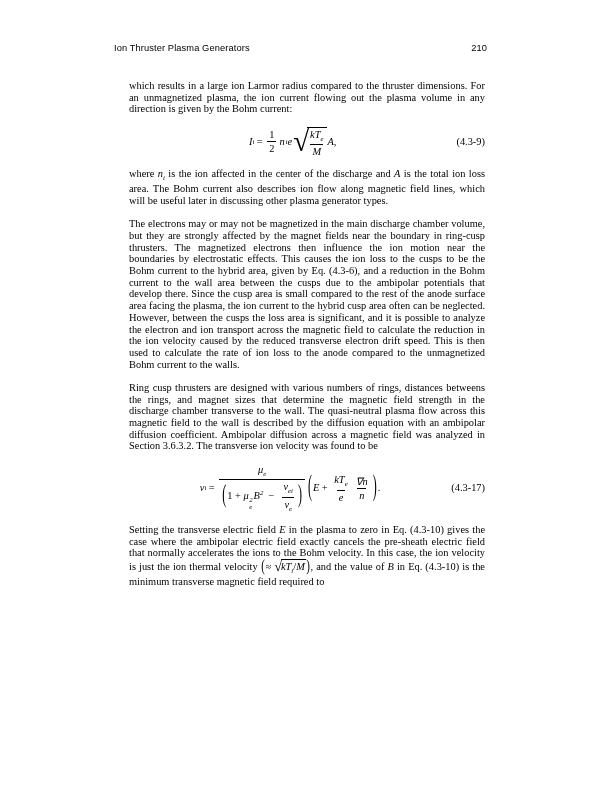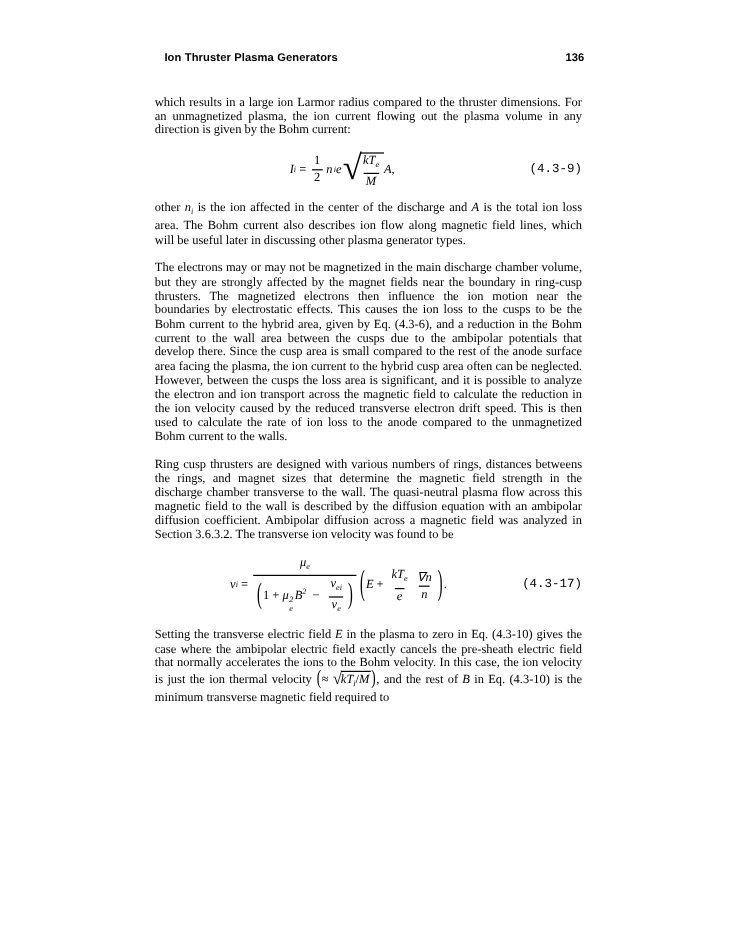--- a/index.html
+++ b/index.html
@@ -7,45 +7,45 @@
     position:relative;
     width:612px;height:792px;
     margin:0 auto;
     background:#ffffff;
     color:#000;
     font-family:"Liberation Serif", serif;
     overflow:hidden;
   }
   .running-head{
     position:absolute;
-    left:137px; right:125px; top:43px;
+    left:114px; right:125px; top:43px;
     display:flex; justify-content:space-between; align-items:baseline;
     font-family:"Liberation Sans", sans-serif;
-    font-size:9.3px; font-weight:bold; letter-spacing:0.1px;
+    font-size:9.3px; font-weight:normal; letter-spacing:0.1px;
   }
   .text-block{
     position:absolute;
     left:129px; top:80px; width:356px;
     font-size:10.4px; line-height:11.7px;
     text-align:justify;
   }
   .text-block p{margin:0 0 11.5px 0;font-family:Liberation Serif, serif;}
   .var{font-style:italic;}
   .sub{font-size:6.8px; font-style:italic; vertical-align:-2.5px; letter-spacing:0;}
   .sup{font-size:6.8px; font-style:italic; vertical-align:4.5px;}
   .op{padding:0 2.5px;}
   .tight{padding:0 1px;}
   
   .frac{display:inline-flex; flex-direction:column; align-items:center; vertical-align:middle; margin:0 2px; text-align:center; line-height:11px;}
   .frac .num{display:block; padding:0 2px 1px;}
   .frac .den{display:block; border-top:0.9px solid #000; padding:1px 2px 0;}
   
   .equation{display:flex; align-items:center; margin:9px 0 11px 0;}
   .eq-body{flex:1; display:flex; align-items:center; justify-content:center;}
-  .eq-label{font-size:10.4px; text-align:right;font-family:Liberation Mono, monospace;}
+  .eq-label{font-size:10.4px; text-align:right;}
   
   .sqrt{display:inline-flex; align-items:center; vertical-align:middle; margin-left:1px;}
   .radsign{font-size:29px; line-height:26px; font-weight:400; transform:translateY(-1.5px);}
   .radicand{display:inline-flex; align-items:center; border-top:0.9px solid #000; margin-left:-2px; padding:1px 2px 0 1px;}
   .radicand .frac{margin:0;}
   
   .sqrt-s{display:inline-flex; align-items:center; vertical-align:-2px;}
   .radsign-s{font-size:14px; line-height:13px; transform:translateY(-1px);}
   .radicand-s{border-top:0.8px solid #000; margin-left:-1px; padding:0.5px 1px 0 0; white-space:nowrap;}
   
@@ -56,21 +56,21 @@
   .ip{display:inline-block; transform:scaleY(1.55); transform-origin:50% 55%; font-size:11px; padding:0 0.5px;}
   .nowrap{white-space:nowrap;}
 </style>
 </head>
 <body>
 
 <div class="page">
 
   <div class="running-head">
     <span>Ion Thruster Plasma Generators</span>
-    <span>136</span>
+    <span>210</span>
   </div>
 
   <div class="text-block">
 
     <p>which results in a large ion Larmor radius compared to the thruster dimensions. For an unmagnetized plasma, the ion current flowing out the plasma volume in any direction is given by the Bohm current:</p>
 
     <div class="equation">
       <div class="eq-body">
         <span class="var">I</span>
           <span class="sub">i</span>
@@ -90,21 +90,21 @@
               <span class="den var">M</span>
             </span>
           </span>
         </span>
         <span class="var">A</span>
           <span>,</span>
       </div>
       <div class="eq-label">(4.3-9)</div>
     </div>
 
-    <p><span>other </span><span class="var">n</span><span class="sub">i</span><span> is the ion affected in the center of the discharge and </span><span class="var">A</span><span> is the total ion loss area. The Bohm current also describes ion flow along magnetic field lines, which will be useful later in discussing other plasma generator types.</span></p>
+    <p><span>where </span><span class="var">n</span><span class="sub">i</span><span> is the ion affected in the center of the discharge and </span><span class="var">A</span><span> is the total ion loss area. The Bohm current also describes ion flow along magnetic field lines, which will be useful later in discussing other plasma generator types.</span></p>
 
     <p>The electrons may or may not be magnetized in the main discharge chamber volume, but they are strongly affected by the magnet fields near the boundary in ring-cusp thrusters. The magnetized electrons then influence the ion motion near the boundaries by electrostatic effects. This causes the ion loss to the cusps to be the Bohm current to the hybrid area, given by Eq. (4.3-6), and a reduction in the Bohm current to the wall area between the cusps due to the ambipolar potentials that develop there. Since the cusp area is small compared to the rest of the anode surface area facing the plasma, the ion current to the hybrid cusp area often can be neglected. However, between the cusps the loss area is significant, and it is possible to analyze the electron and ion transport across the magnetic field to calculate the reduction in the ion velocity caused by the reduced transverse electron drift speed. This is then used to calculate the rate of ion loss to the anode compared to the unmagnetized Bohm current to the walls.</p>
 
     <p>Ring cusp thrusters are designed with various numbers of rings, distances betweens the rings, and magnet sizes that determine the magnetic field strength in the discharge chamber transverse to the wall. The quasi-neutral plasma flow across this magnetic field to the wall is described by the diffusion equation with an ambipolar diffusion coefficient. Ambipolar diffusion across a magnetic field was analyzed in Section 3.6.3.2. The transverse ion velocity was found to be</p>
 
     <div class="equation">
       <div class="eq-body">
         <span class="var">v</span>
           <span class="sub">i</span>
         <span class="op">=</span>
@@ -136,16 +136,16 @@
         </span>
         <span class="bp">)</span>
           <span>.</span>
       </div>
       <div class="eq-label">(4.3-17)</div>
     </div>
 
     <p><span>Setting the transverse electric field </span><span class="var">E</span><span> in the plasma to zero in Eq. (4.3-10) gives the case where the ambipolar electric field exactly cancels the pre-sheath electric field that normally accelerates the ions to the Bohm velocity. In this case, the ion velocity is just the ion thermal velocity </span><span class="nowrap"><span class="ip">(</span><span>≈</span>&nbsp;<span class="sqrt-s">
             <span class="radsign-s">√</span>
             <span class="radicand-s"><span class="var">kT</span><span class="sub">i</span><span>/</span><span class="var">M</span></span>
-          </span><span class="ip">)</span></span><span>, and the rest of </span><span class="var">B</span><span> in Eq. (4.3-10) is the minimum transverse magnetic field required to</span></p>
+          </span><span class="ip">)</span></span><span>, and the value of </span><span class="var">B</span><span> in Eq. (4.3-10) is the minimum transverse magnetic field required to</span></p>
 
   </div>
 </div>
 
 </body></html>

